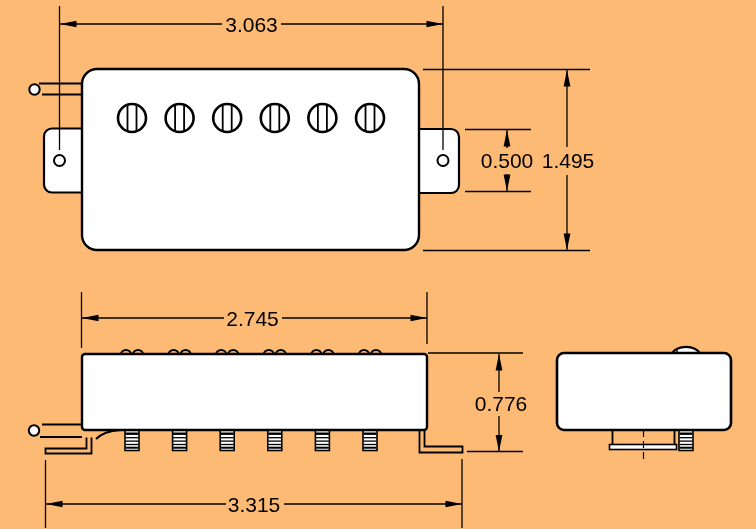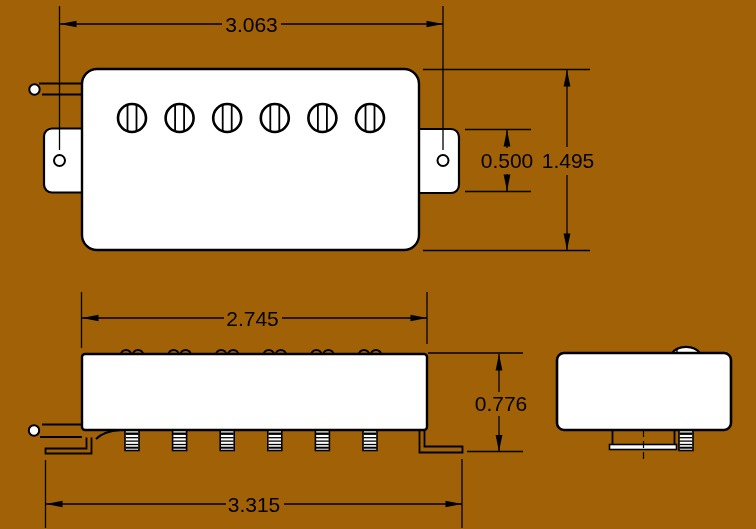--- a/index.html
+++ b/index.html
@@ -5,21 +5,21 @@
   html, body {
     margin: 0;
     padding: 0;
     background: #ffffff;
     font-family: "Liberation Sans", sans-serif;
   }
   .canvas {
     position: relative;
     width: 756px;
     height: 529px;
-    background: #a16207;
+    background: #fdba74;
     overflow: hidden;
   }
   svg { display: block; }
   text.dim {
     font-family: "Liberation Sans", sans-serif;
     font-size: 21px;
     fill: #000000;
     text-anchor: middle;
   }
 </style>

